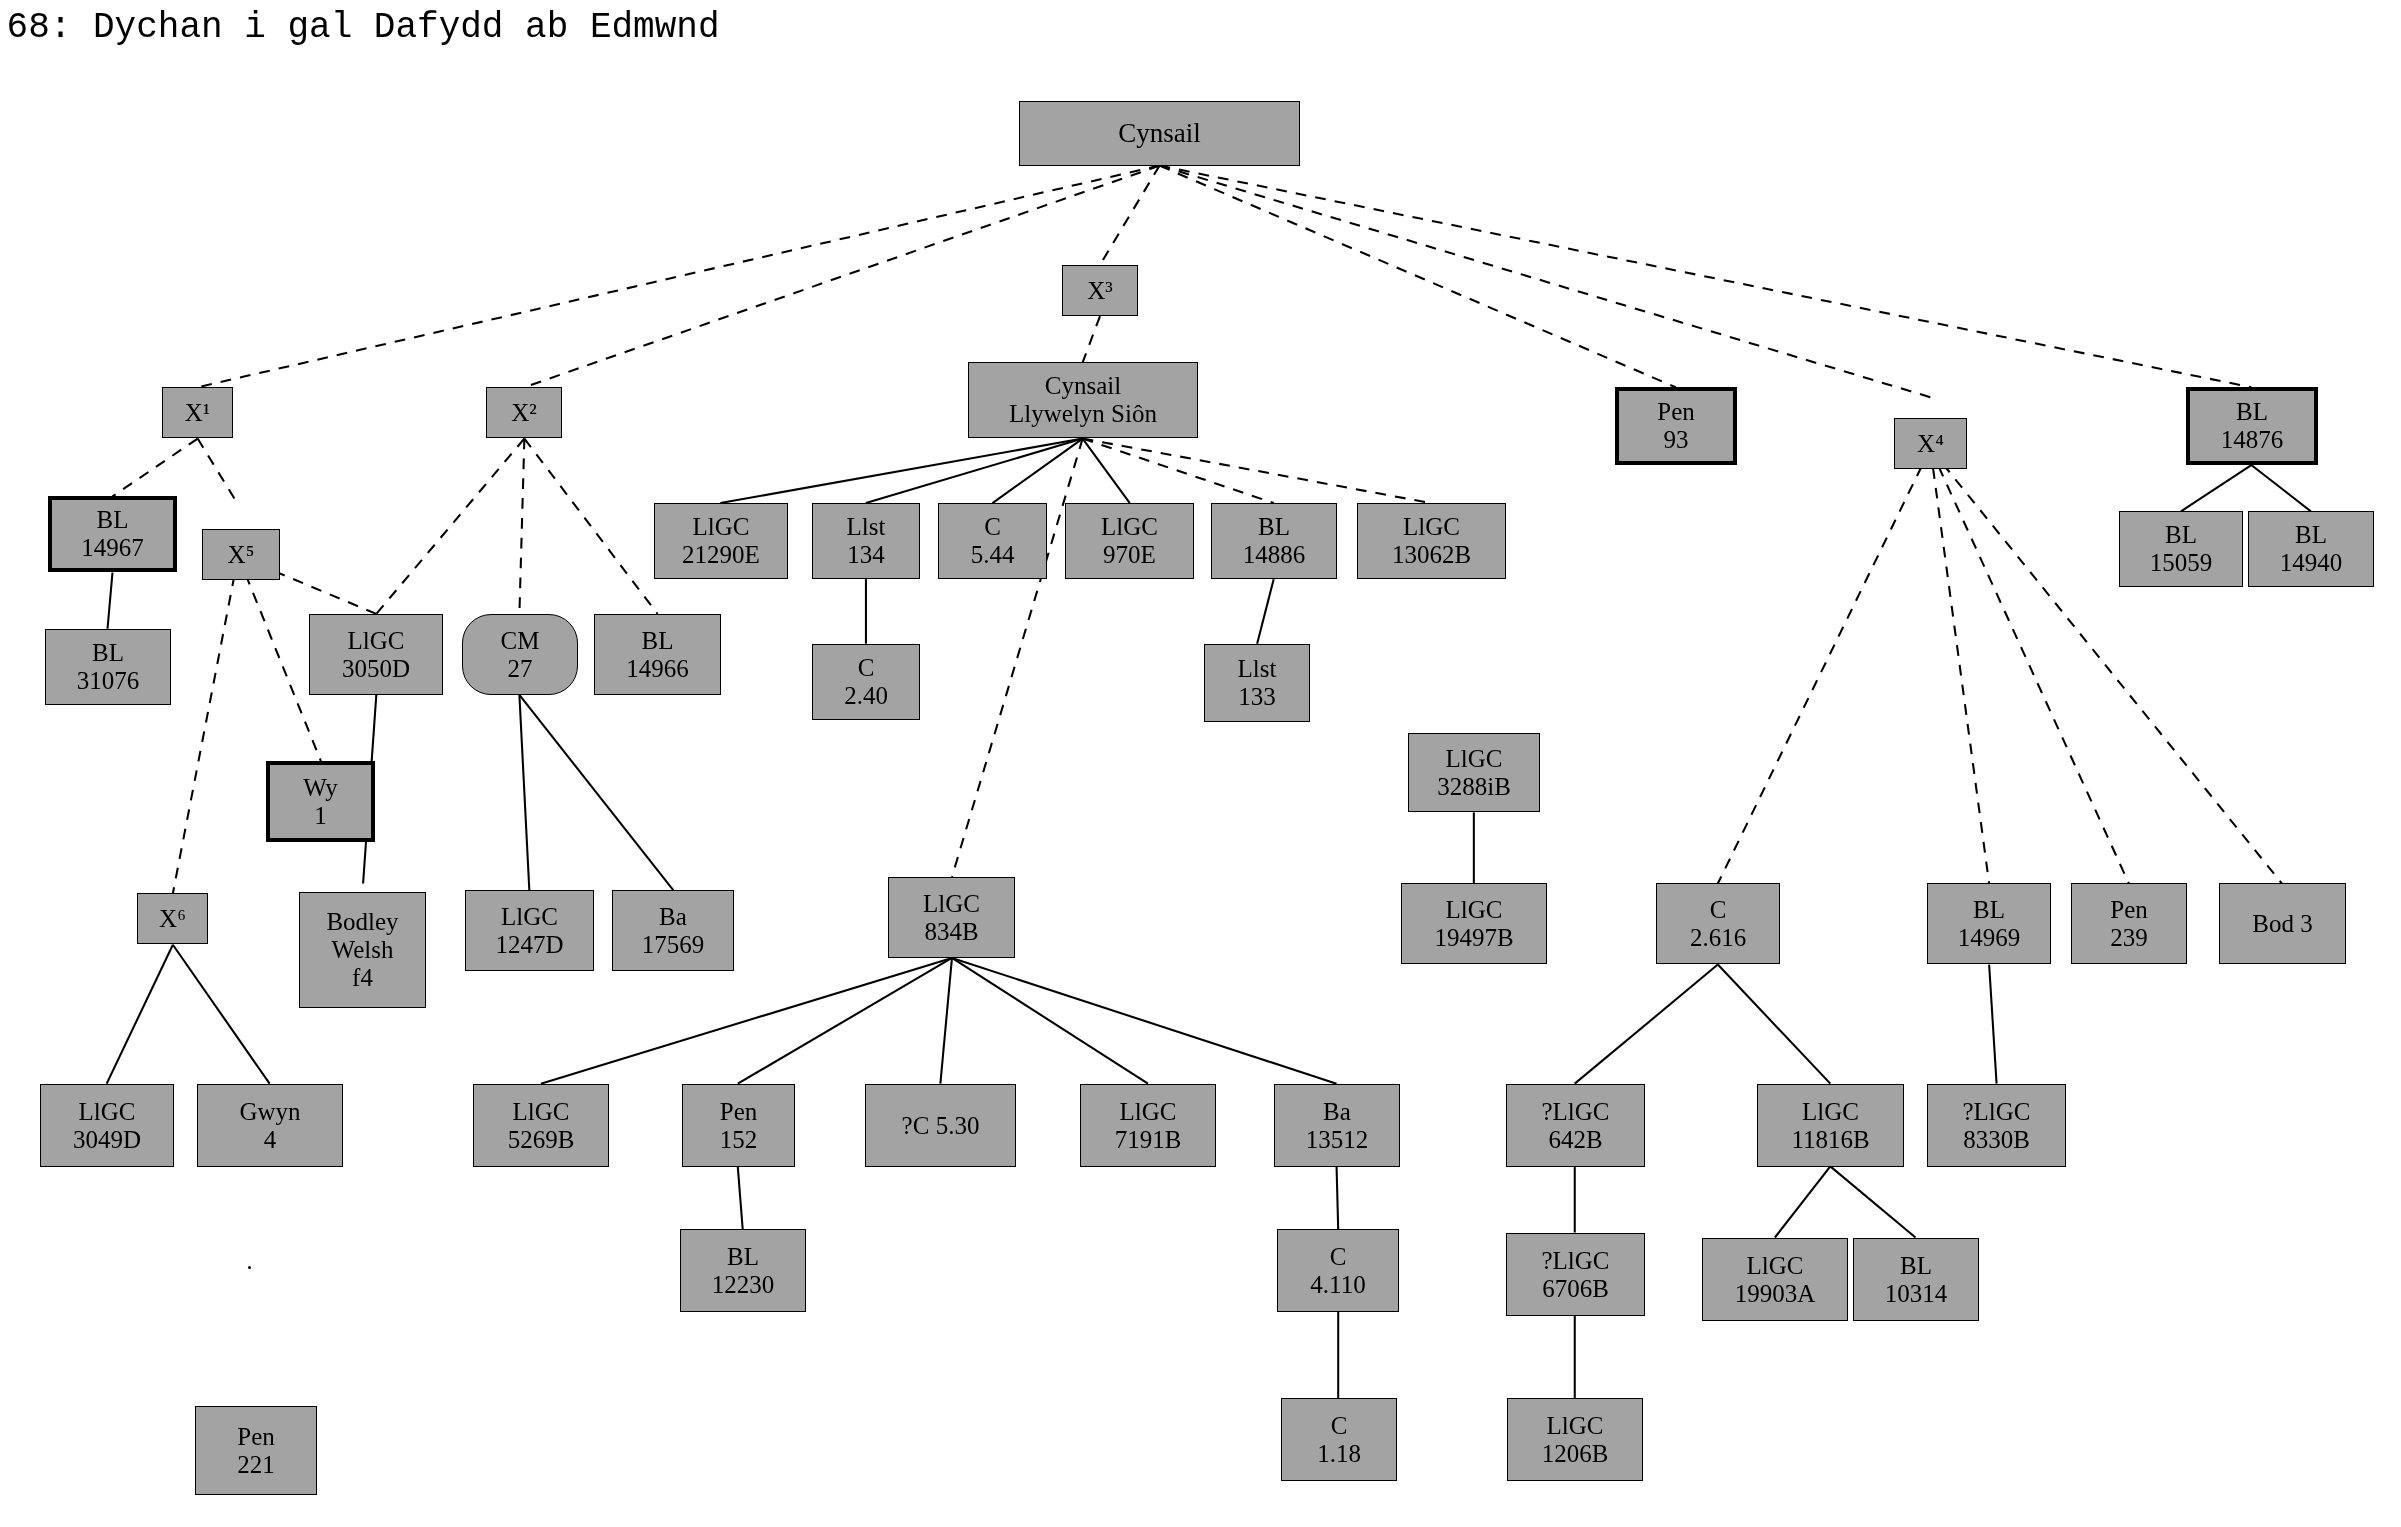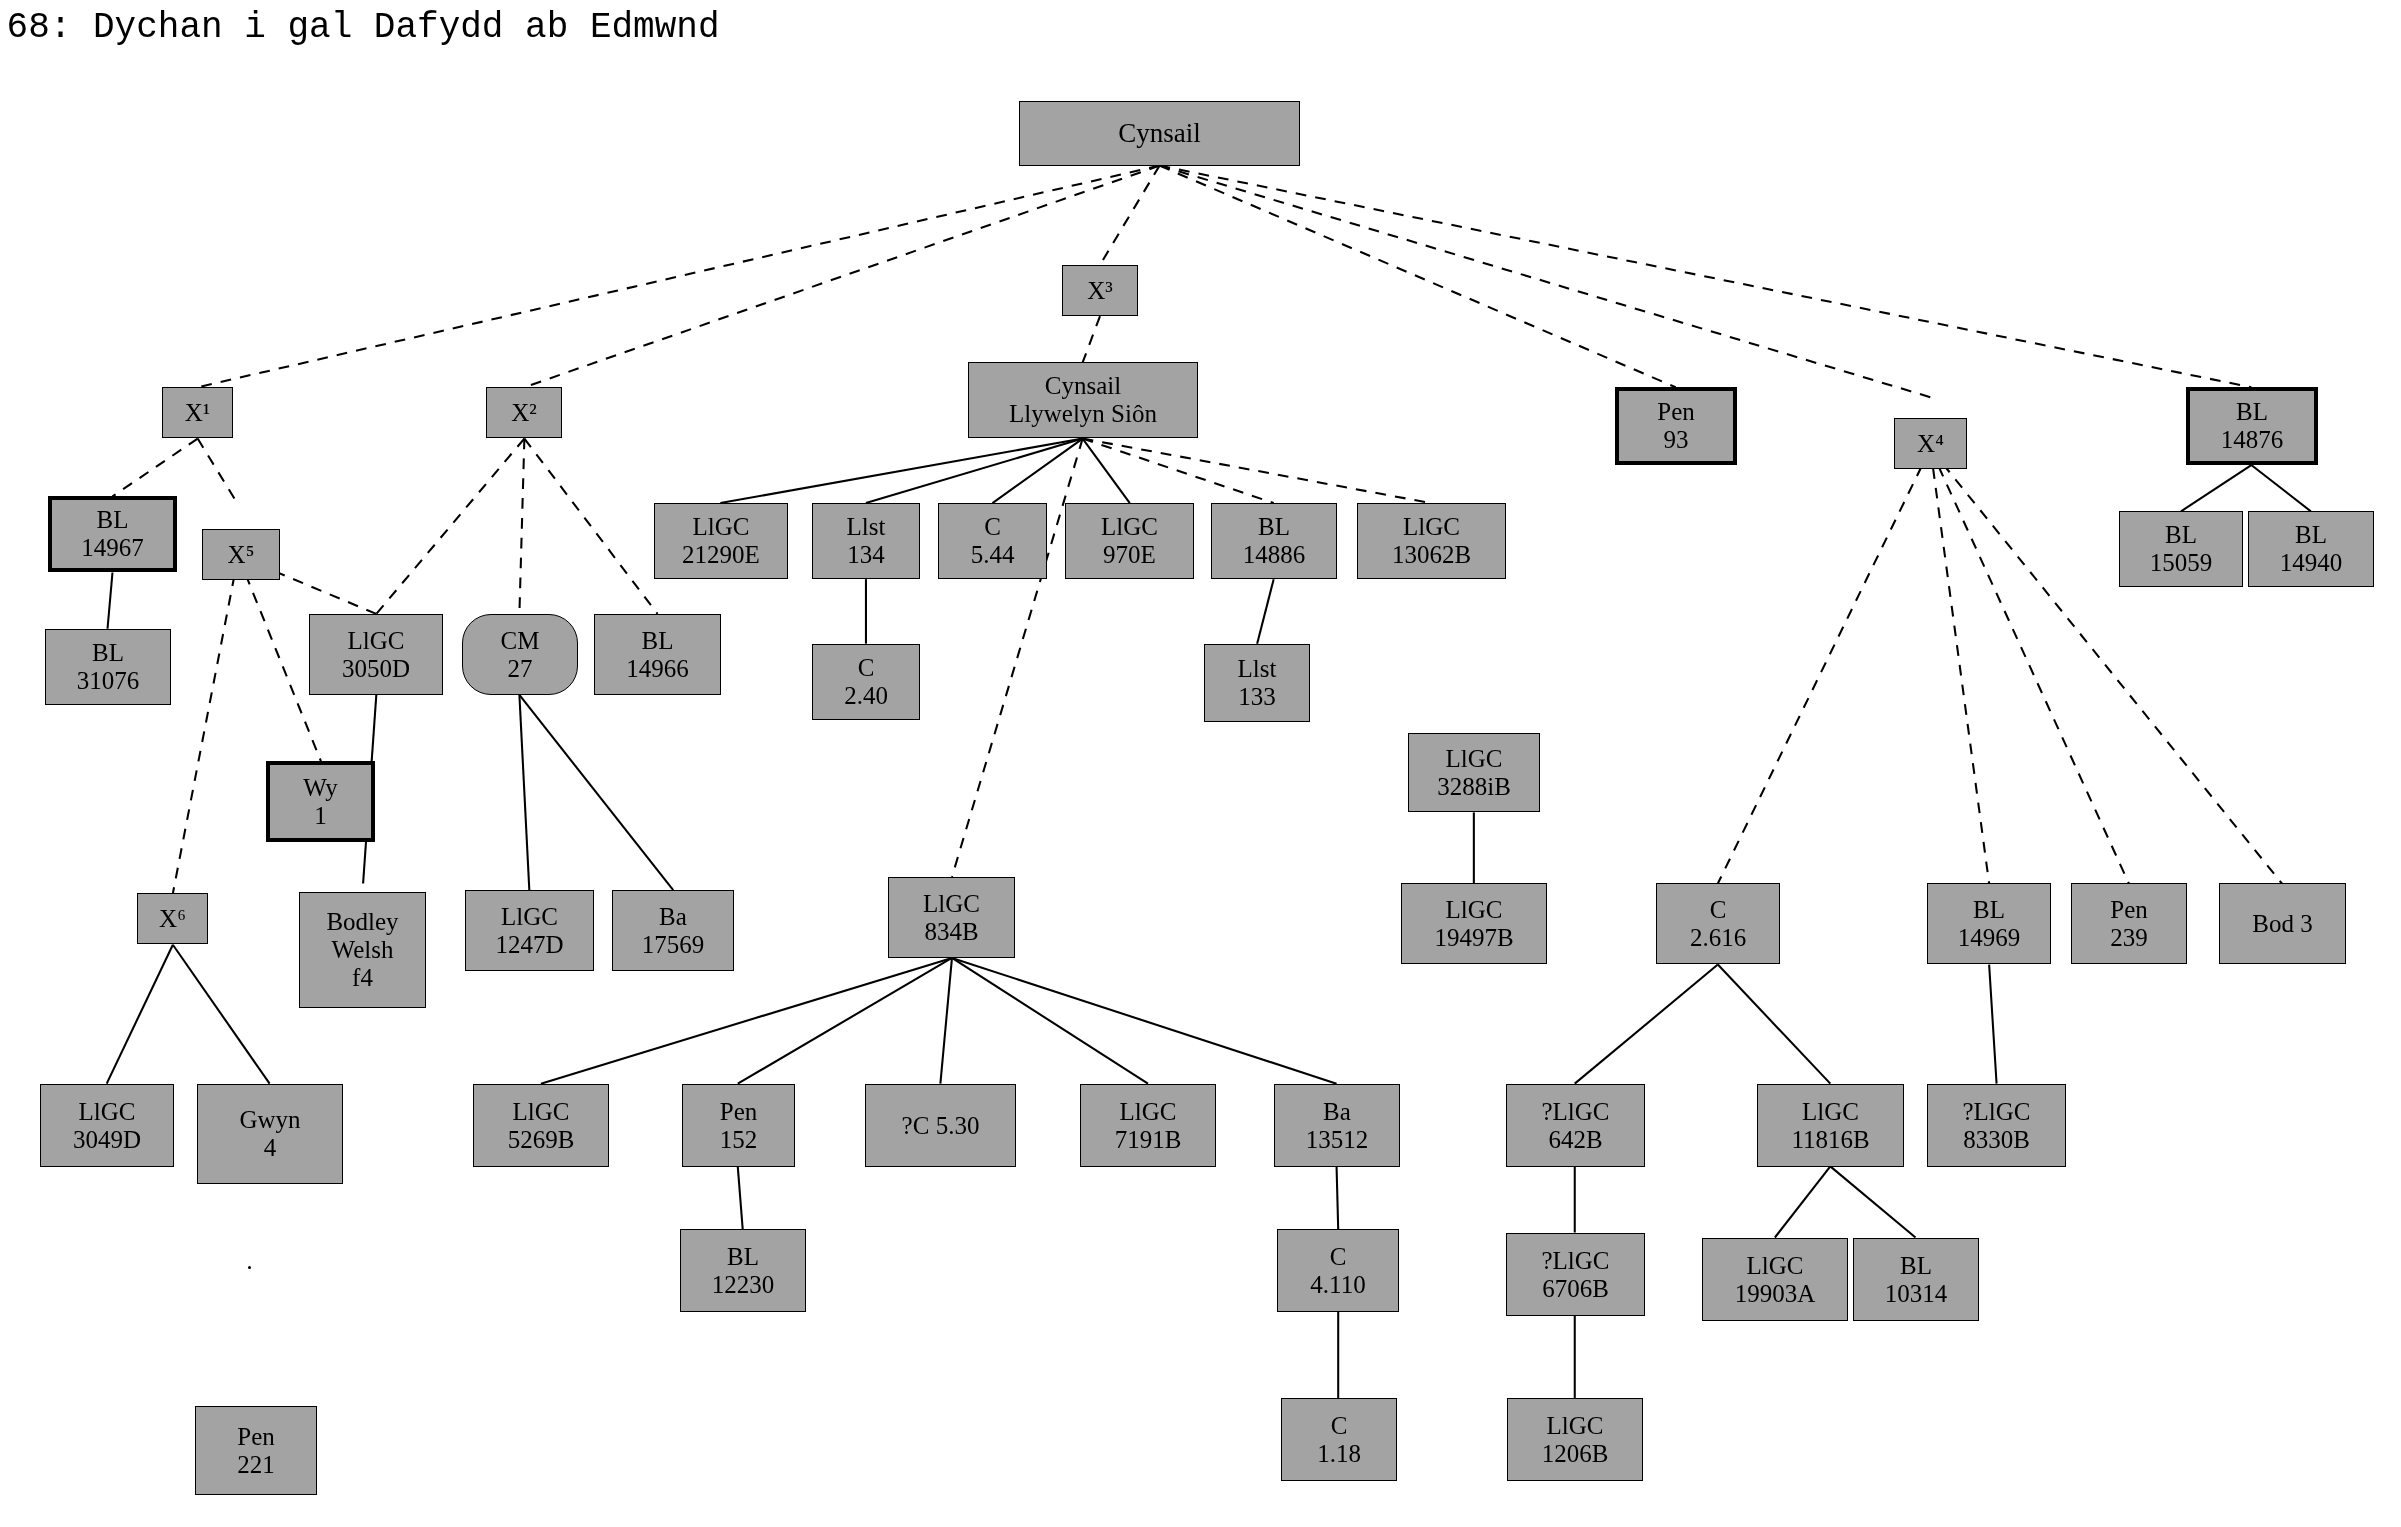--- a/index.html
+++ b/index.html
@@ -184,21 +184,21 @@
 19497B</div>
       <div class="node" style="left: 1656px; top: 883px; width: 124px; height: 81px;">C
 2.616</div>
       <div class="node" style="left: 1927px; top: 883px; width: 124px; height: 81px;">BL
 14969</div>
       <div class="node" style="left: 2071px; top: 883px; width: 116px; height: 81px;">Pen
 239</div>
       <div class="node" style="left: 2219px; top: 883px; width: 127px; height: 81px;">Bod 3</div>
       <div class="node" style="left: 40px; top: 1084px; width: 134px; height: 83px;">LlGC
 3049D</div>
-      <div class="node" style="left: 197px; top: 1084px; width: 146px; height: 100px;">Gwyn
+      <div class="node" style="left: 197px; top: 1084px; width: 146px; height: 83px;">Gwyn
 4</div>
       <div class="node" style="left: 473px; top: 1084px; width: 136px; height: 83px;">LlGC
 5269B</div>
       <div class="node" style="left: 682px; top: 1084px; width: 113px; height: 83px;">Pen
 152</div>
       <div class="node" style="left: 865px; top: 1084px; width: 151px; height: 83px;">?C 5.30</div>
       <div class="node" style="left: 1080px; top: 1084px; width: 136px; height: 83px;">LlGC
 7191B</div>
       <div class="node" style="left: 1274px; top: 1084px; width: 126px; height: 83px;">Ba
 13512</div>

